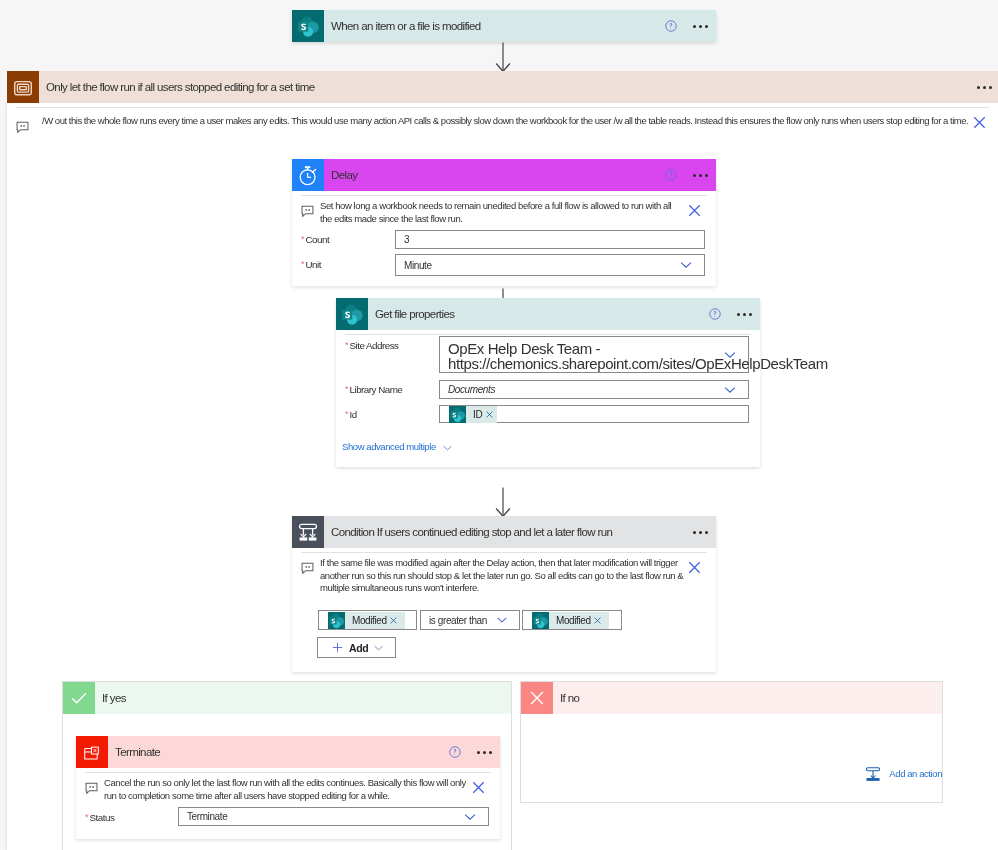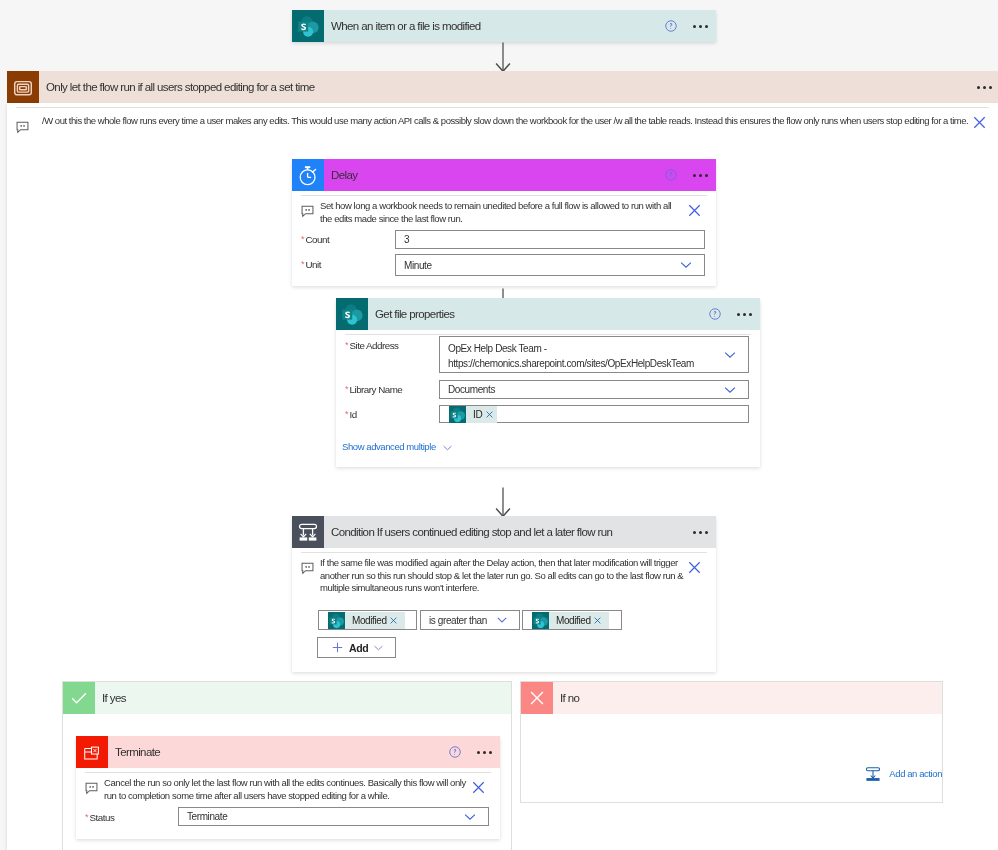--- a/index.html
+++ b/index.html
@@ -81,23 +81,23 @@
   #delay-f1-box{left:103px;top:95px;width:310px;height:22px;}
 
   #arrow2{left:493px;top:288px;}
 
   #getfile-card{left:292px;top:298px;width:424px;height:169px;margin-left:44px;}
   #getfile-card .card-head{background:#d7e8e8;}
   #getfile-card .card-icon{background:#046c70;}
   #getfile-card .divider{margin-top:4px;}
   #gf-f0-label{left:9px;top:40px;}
   #gf-f0-box{left:103px;top:38px;width:310px;height:37px;}
-  #gf-site-val{position:absolute;left:8px;top:4px;width:290px;font-size:10px;letter-spacing:-0.4px;line-height:15px;padding-left:0;}
+  #gf-site-val{position:absolute;left:8px;top:4px;width:290px;font-size:15px;letter-spacing:-0.4px;line-height:15px;padding-left:0;}
   #gf-f1-label{left:9px;top:84px;}
-  #gf-f1-box{left:103px;top:82px;width:310px;height:19px;}
+  #gf-f1-box{left:103px;top:82px;width:310px;height:19px;font-style:italic;}
   #gf-f2-label{left:9px;top:109px;}
   #gf-f2-box{left:103px;top:107px;width:310px;height:18px;}
   #gf-f2-box .token{margin-left:9px;height:17px;}
   #gf-f2-box .token-ico{width:17px;height:17px;flex:0 0 17px;}
   #gf-f2-box .token-label{padding:0 4px 0 7px;}
   #gf-f2-box .token-x{margin-right:4px;}
   #gf-adv{left:6px;top:141px;}
 
   #arrow3{left:493px;top:487px;}
 

